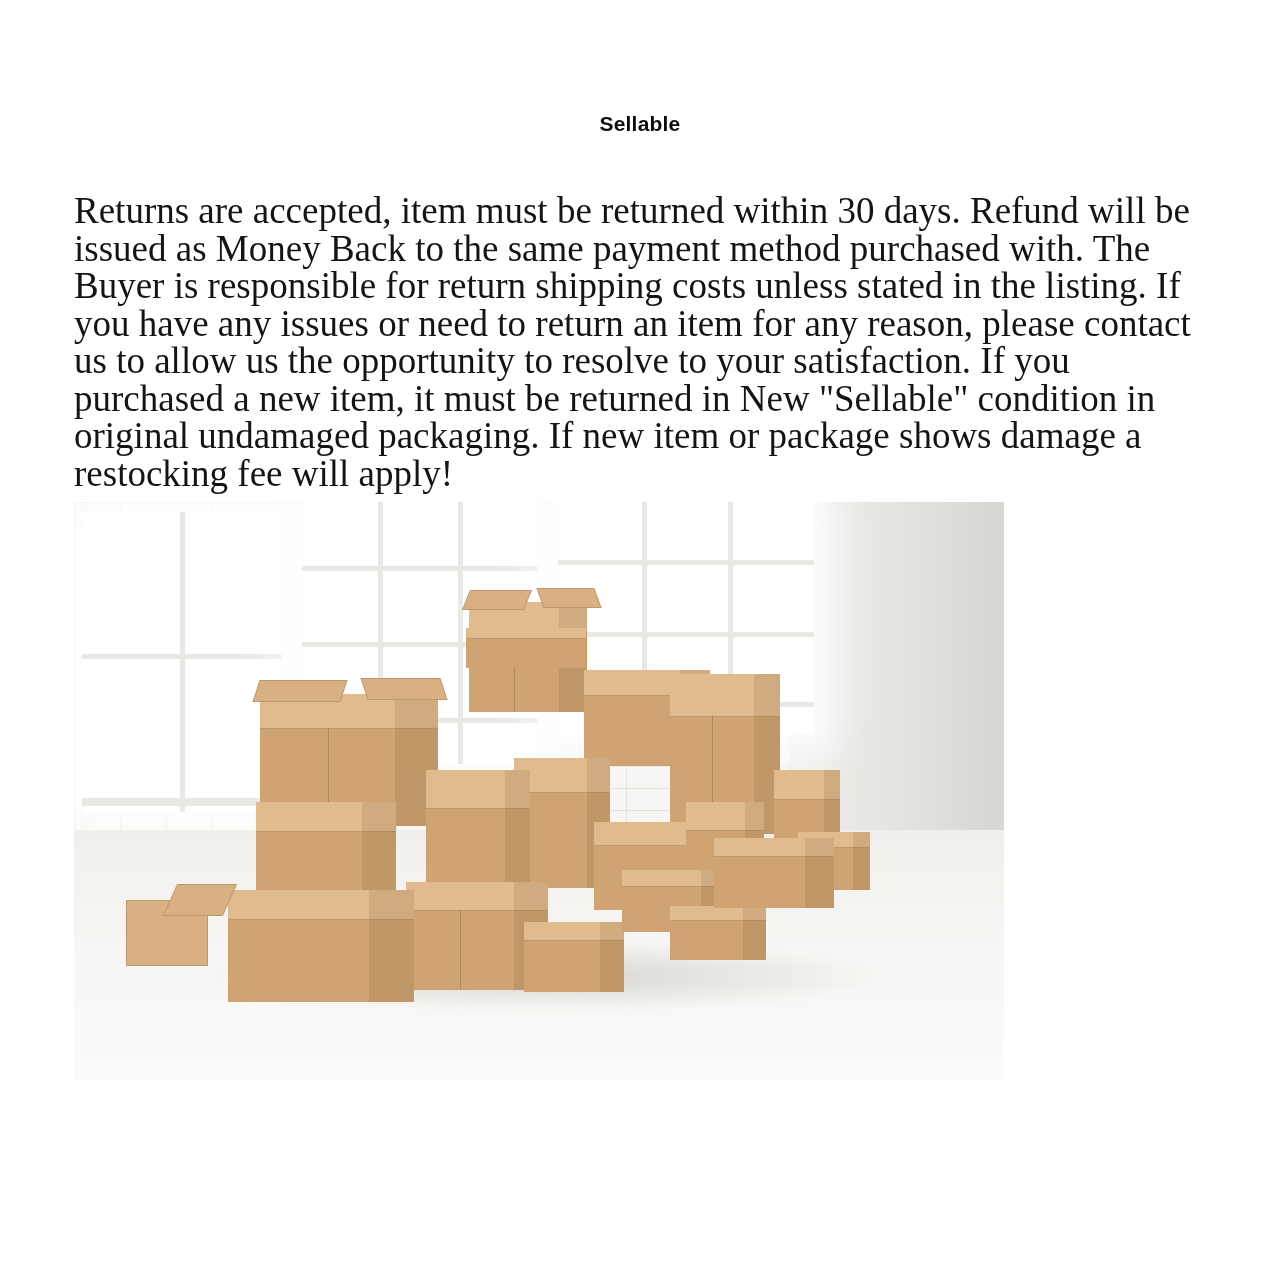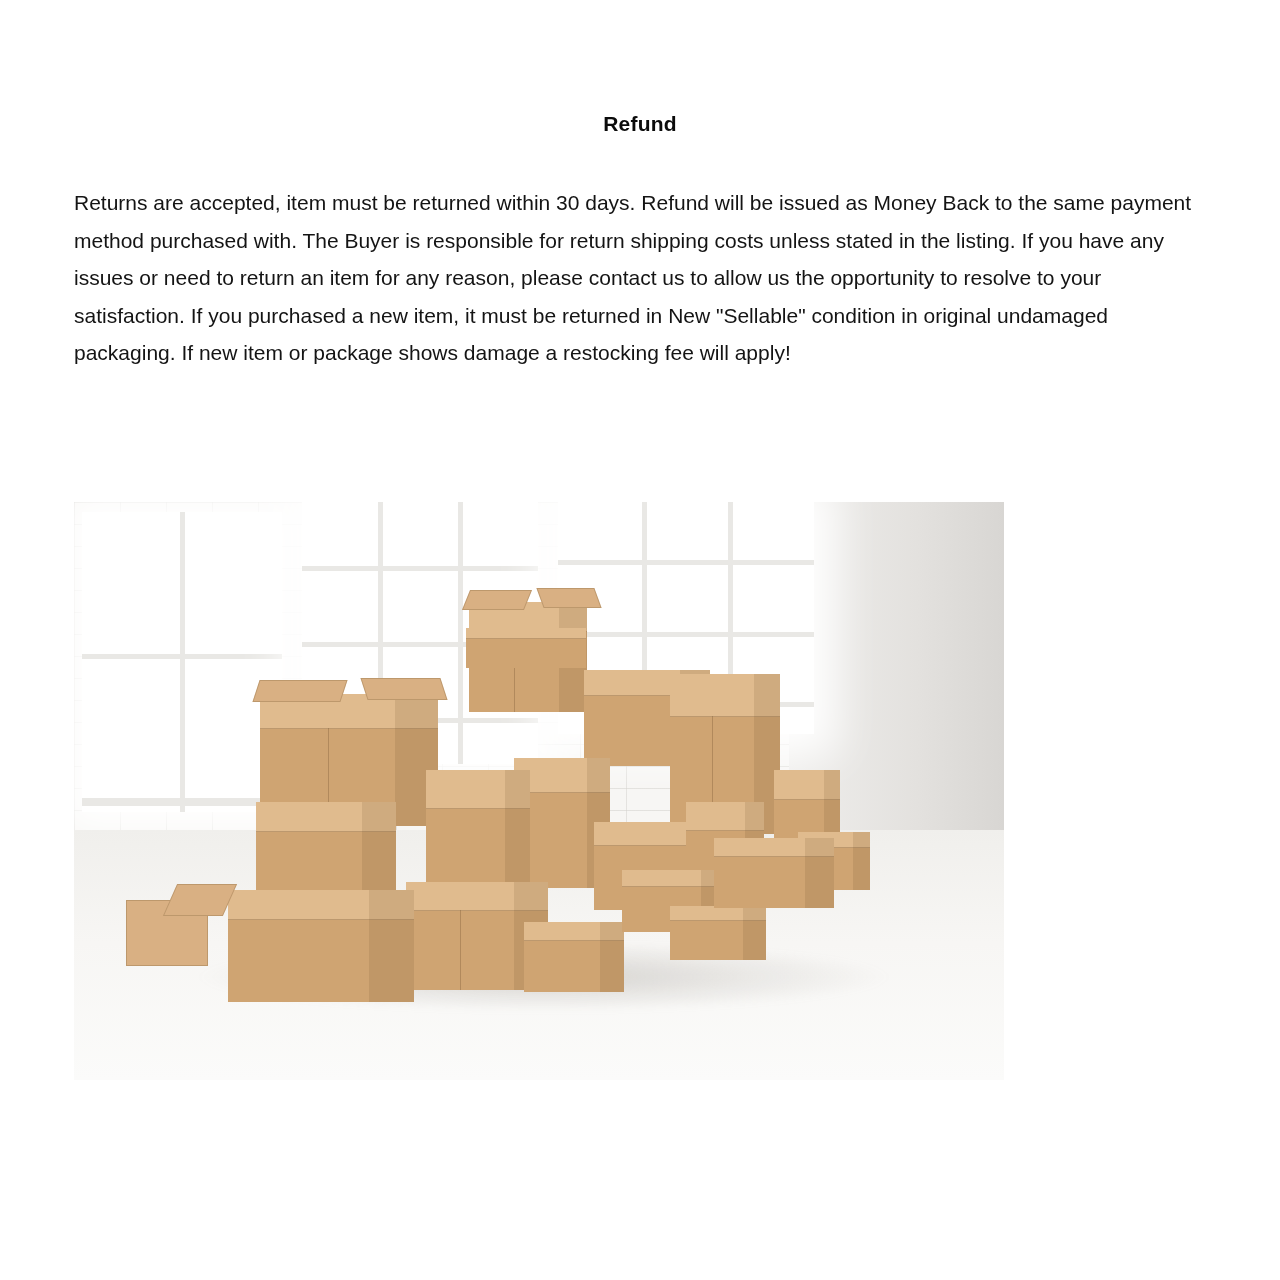--- a/index.html
+++ b/index.html
@@ -26,27 +26,28 @@
     left: 0;
     width: 1280px;
     text-align: center;
     font-size: 21px;
     font-weight: bold;
     letter-spacing: 0.2px;
     color: #0b0b0b;
   }
   .doc-body {
     position: absolute;
-    top: 184px;
+    top: 192px;
     left: 74px;
     width: 1118px;
-    font-size: 21px;
+    font-size: 37px;
     line-height: 37.5px;
     color: #141414;
     text-rendering: optimizeLegibility;
+    font-family: Liberation Serif, serif;
   }
   .photo-frame {
     position: absolute;
     left: 74px;
     top: 502px;
     width: 930px;
     height: 578px;
     overflow: hidden;
     background: #f3f2f0;
   }
@@ -128,21 +129,21 @@
     position: absolute;
     background: #d9b083;
     border: 1px solid rgba(120,88,52,0.28);
   }
 </style>
 </head>
 <body>
 
 <div class="page">
 
-  <div class="doc-title">Refund</div>
+  <div class="doc-title">Sellable</div>
 
   <div class="doc-body">Returns are accepted, item must be returned within 30 days. Refund will be issued as Money Back to the same payment method purchased with. The Buyer is responsible for return shipping costs unless stated in the listing. If you have any issues or need to return an item for any reason, please contact us to allow us the opportunity to resolve to your satisfaction. If you purchased a new item, it must be returned in New "Sellable" condition in original undamaged packaging. If new item or package shows damage a restocking fee will apply!</div>
 
   <div class="photo-frame">
     <div class="room">
 
       <div class="brick-wall"></div>
       <div class="wall-right"></div>
 
       <div class="window w1">

